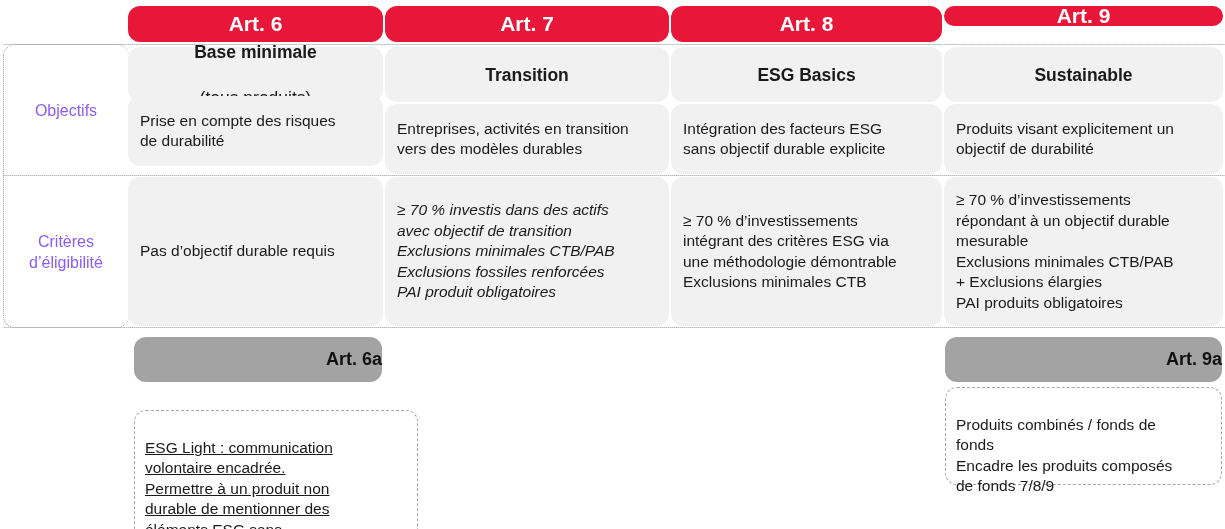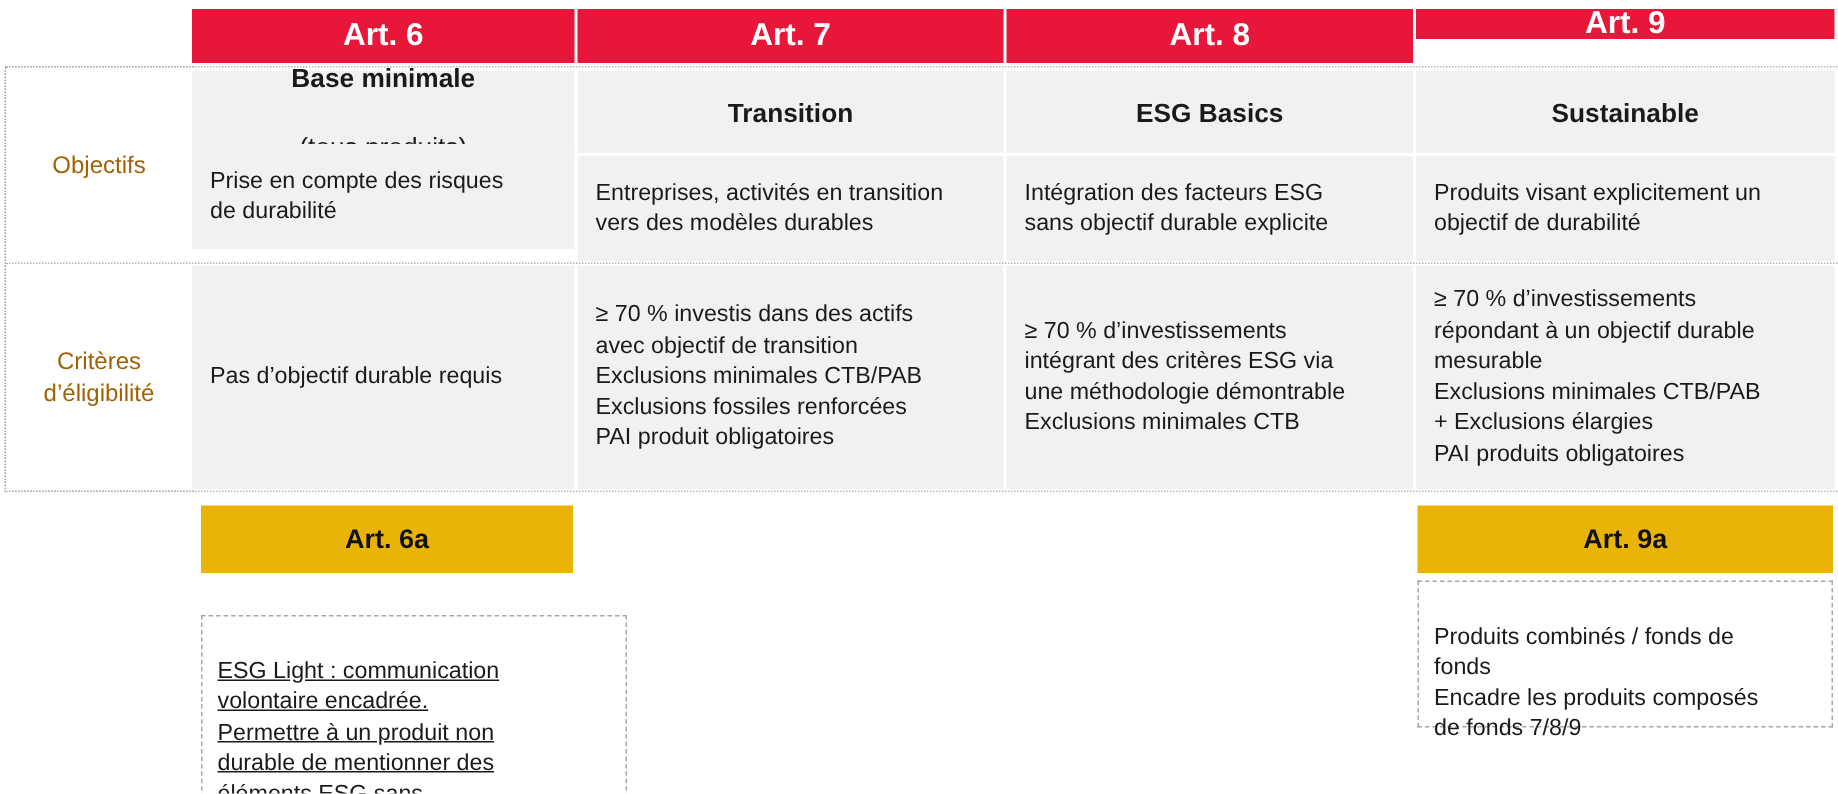--- a/index.html
+++ b/index.html
@@ -1,31 +1,31 @@
 <!DOCTYPE html>
 <html><head>
 <meta charset="utf-8">
 <style>
   html, body { margin:0; padding:0; background:#ffffff; }
   body { width:1225px; height:529px; position:relative; overflow:hidden;
          font-family:"Liberation Sans", sans-serif; color:#1a1a1a; }
-  .abs { position:absolute; box-sizing:border-box; }
+  .abs { position:absolute; box-sizing:border-box;border-radius:12px; }
   .hdr { background:#e8173a; color:#fff; font-weight:bold; font-size:21px;
          display:flex; align-items:center; justify-content:center; }
   .cell { background:#f1f1f1; font-size:15.5px; line-height:20.5px; }
   .title-cell { display:flex; flex-direction:column; align-items:center; justify-content:center; text-align:center; font-size:17.5px; line-height:22px; }
   .title-cell .b { font-weight:bold; }
   .txt-cell { display:flex; align-items:center; padding:0 12px; }
   .txt-cell .inner { white-space:pre-line; }
-  .rowlabel { color:#a16207; font-size:16px; line-height:21px; text-align:center;
+  .rowlabel { color:#8b5cf6; font-size:16px; line-height:21px; text-align:center;
               display:flex; align-items:center; justify-content:center; }
   .outline { border:1.5px dotted #9a9a9a; }
   .hline { border-top:1.5px dotted #b5b5b5; height:0; }
-  .subhdr { background:#eab308; color:#111; font-weight:bold; font-size:18px;
-            display:flex; align-items:center; justify-content:center; }
+  .subhdr { background:#a3a3a3; color:#111; font-weight:bold; font-size:18px;
+            display:flex; align-items:center; justify-content:flex-end; }
   .subbox { border:1px dashed #a8a8a8; background:#fff; font-size:15.5px; line-height:20.5px;
             padding:6px 10px; white-space:pre-line; }
 </style>
 </head>
 <body>
 
 <div class="abs outline" style="left:3px; top:44px; width:126px; height:284px; border-right:none;"></div>
 <div class="abs hline" style="left:3px; top:44px; width:1222px;"></div>
 <div class="abs hline" style="left:3px; top:175px; width:1222px;"></div>
 <div class="abs hline" style="left:3px; top:327px; width:1222px;"></div>
@@ -78,21 +78,21 @@
 sans objectif durable explicite</span>
   </div>
 <div class="abs cell txt-cell" style="left:944px; top:104px; width:279px; height:70px;">
   <span class="inner">Produits visant explicitement un
 objectif de durabilité</span>
   </div>
 
 <div class="abs cell txt-cell" style="left:128px; top:177px; width:255px; height:149px;padding-left:12px;">
   <span class="inner">Pas d’objectif durable requis</span>
   </div>
-<div class="abs cell txt-cell" style="left:385px; top:177px; width:284px; height:149px;">
+<div class="abs cell txt-cell" style="left:385px; top:177px; width:284px; height:149px;font-style:italic;">
   <span class="inner">≥ 70 % investis dans des actifs
 avec objectif de transition
 Exclusions minimales CTB/PAB
 Exclusions fossiles renforcées
 PAI produit obligatoires</span>
   </div>
 <div class="abs cell txt-cell" style="left:671px; top:177px; width:271px; height:149px;">
   <span class="inner">≥ 70 % d’investissements
 intégrant des critères ESG via
 une méthodologie démontrable

